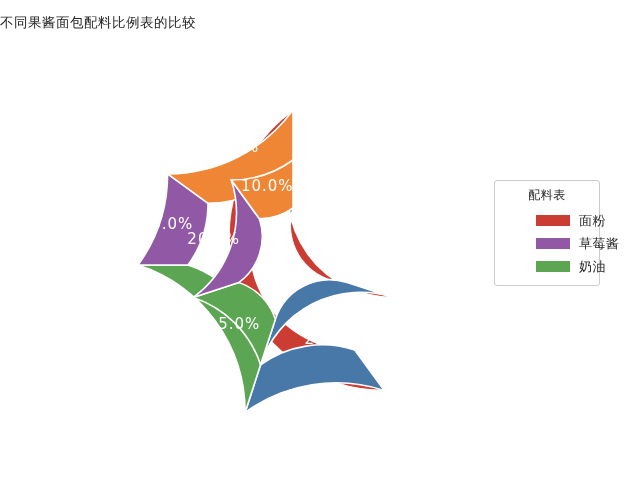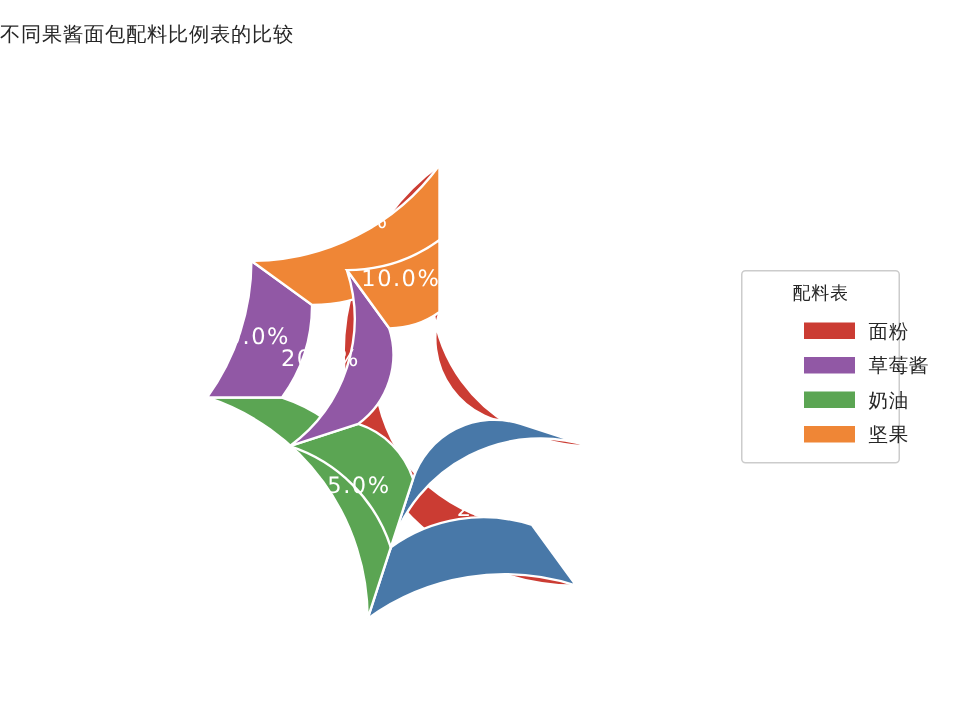--- a/index.html
+++ b/index.html
@@ -136,20 +136,16 @@
           <span class="legend-label">面粉</span>
         </div>
         <div class="legend-row">
           <span class="legend-swatch" style="background: rgb(145, 88, 165);"></span>
           <span class="legend-label">草莓酱</span>
         </div>
         <div class="legend-row">
           <span class="legend-swatch" style="background: rgb(91, 165, 83);"></span>
           <span class="legend-label">奶油</span>
         </div>
-        <div class="legend-row">
-          <span class="legend-swatch" style="background: rgb(239, 134, 54);"></span>
-          <span class="legend-label">坚果</span>
-        </div>
       </div>
   </div>
 
 </div>
 
 </body></html>

